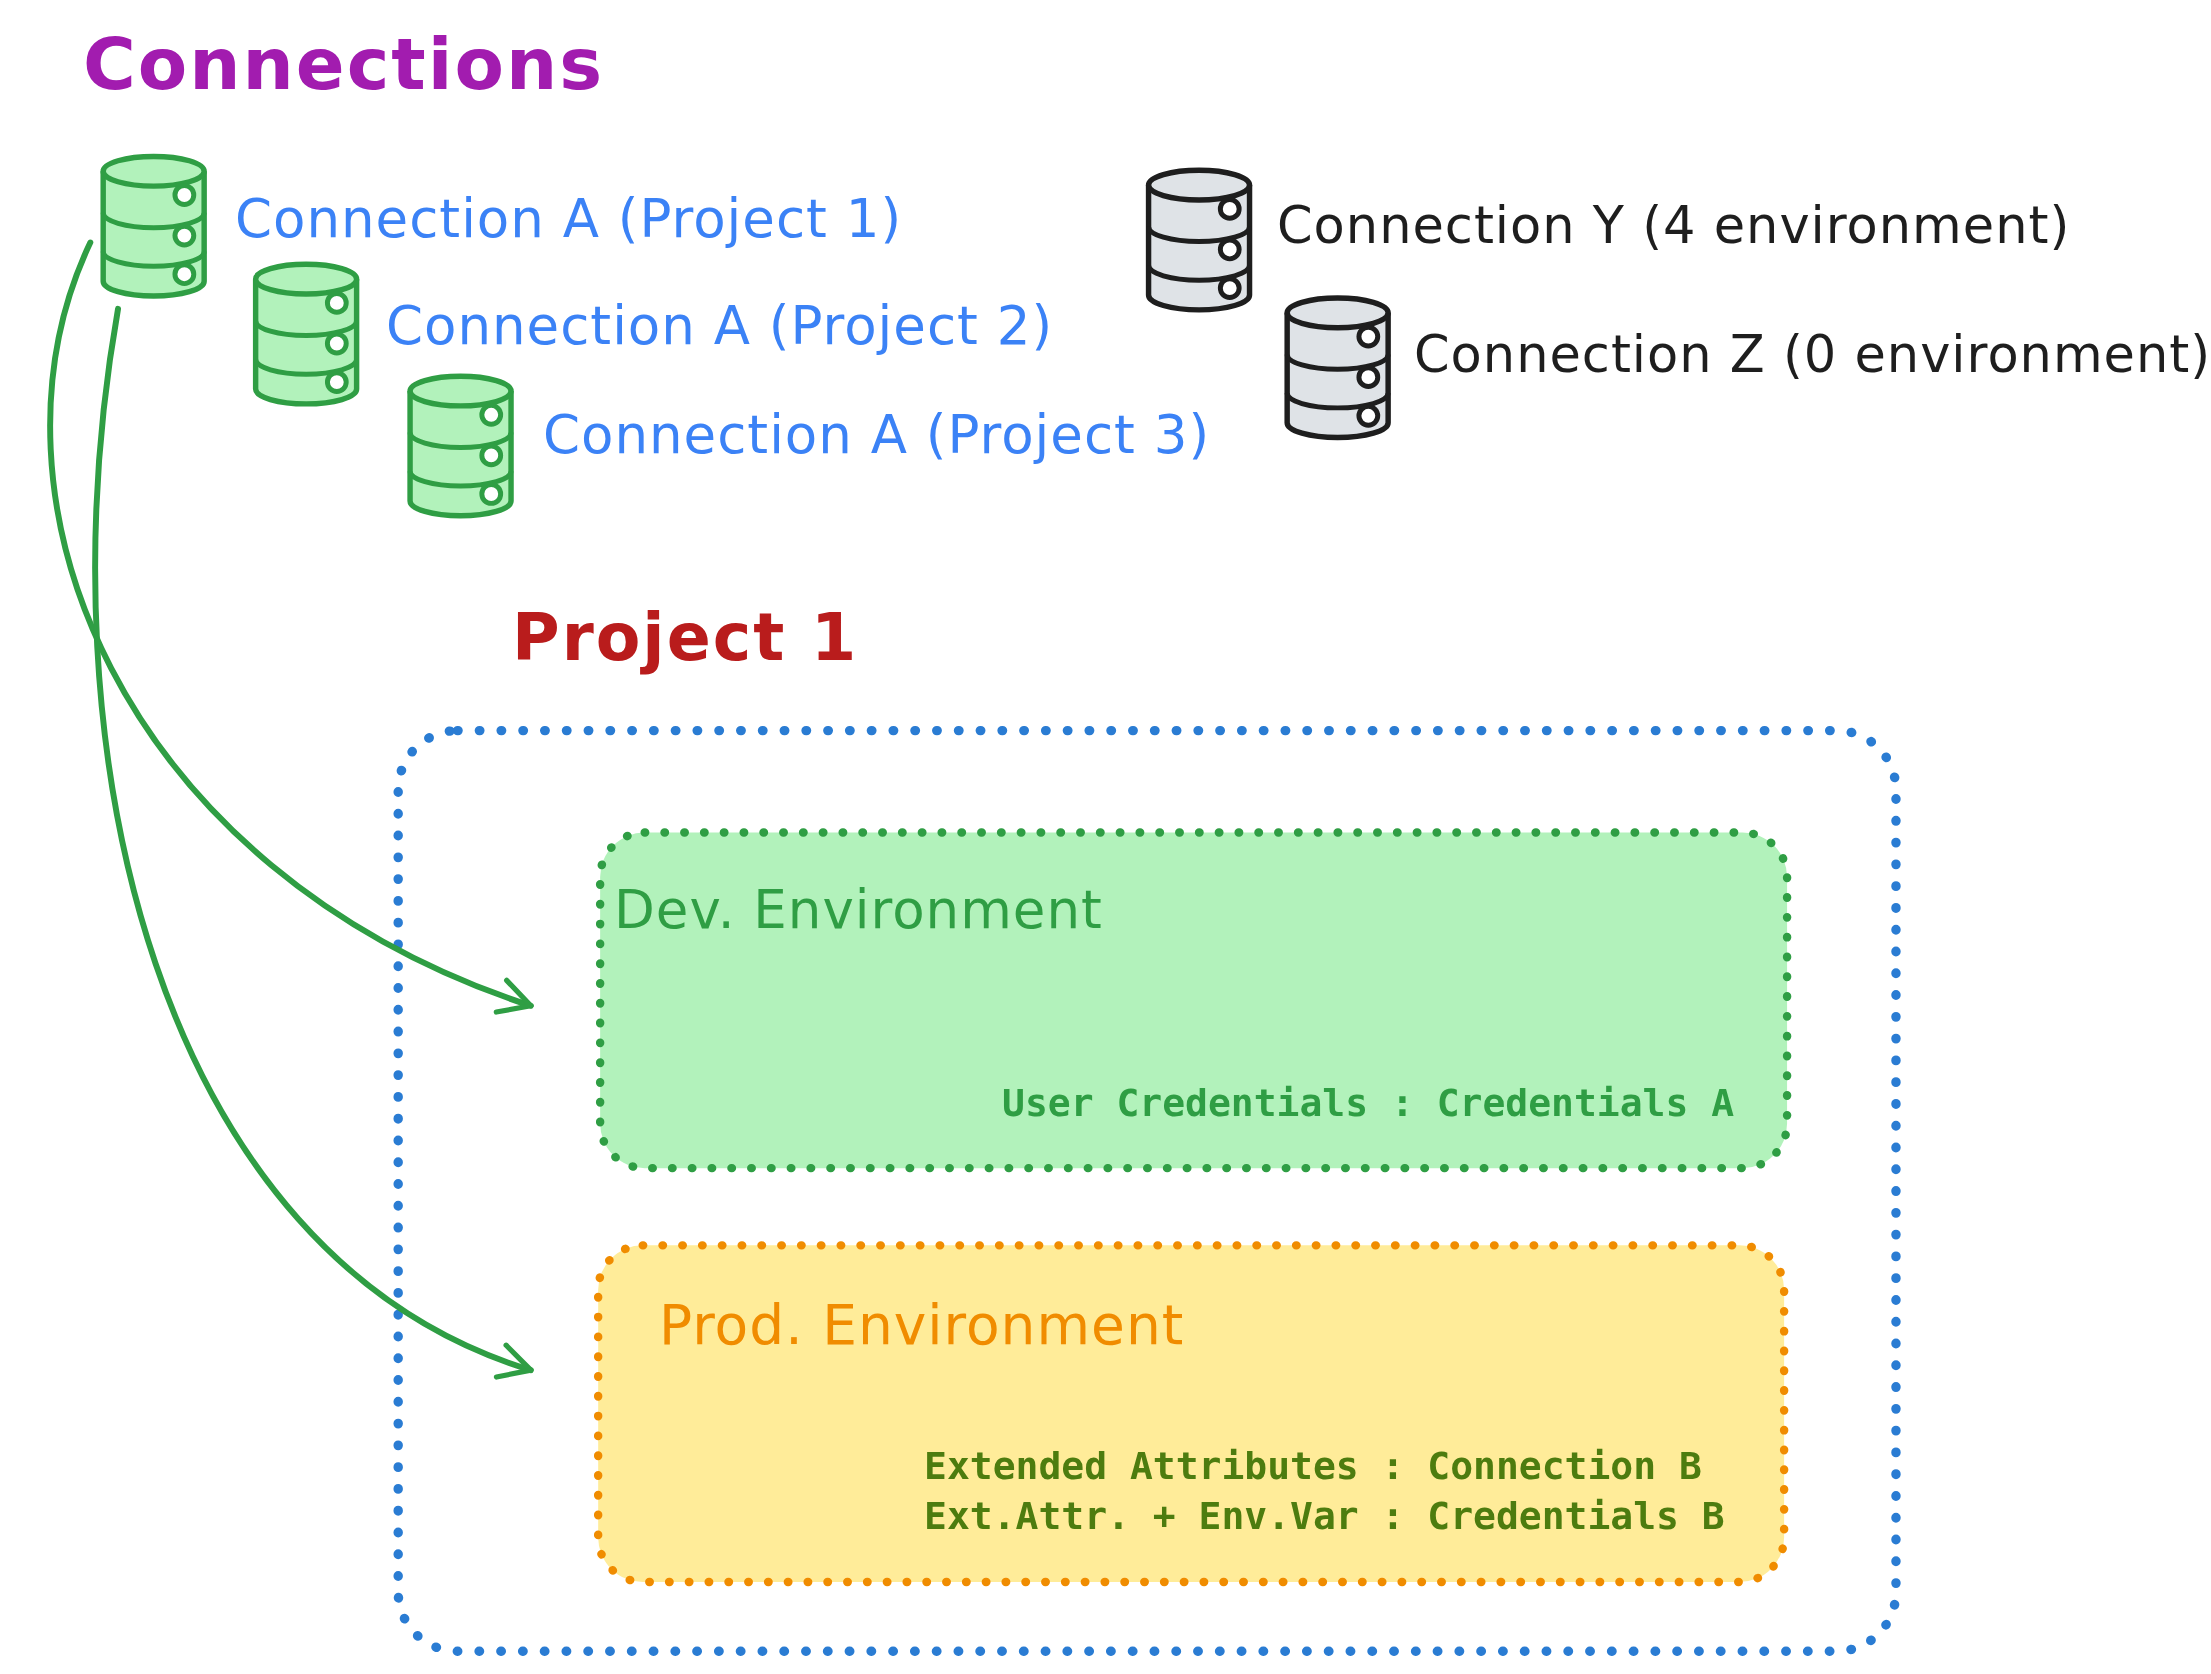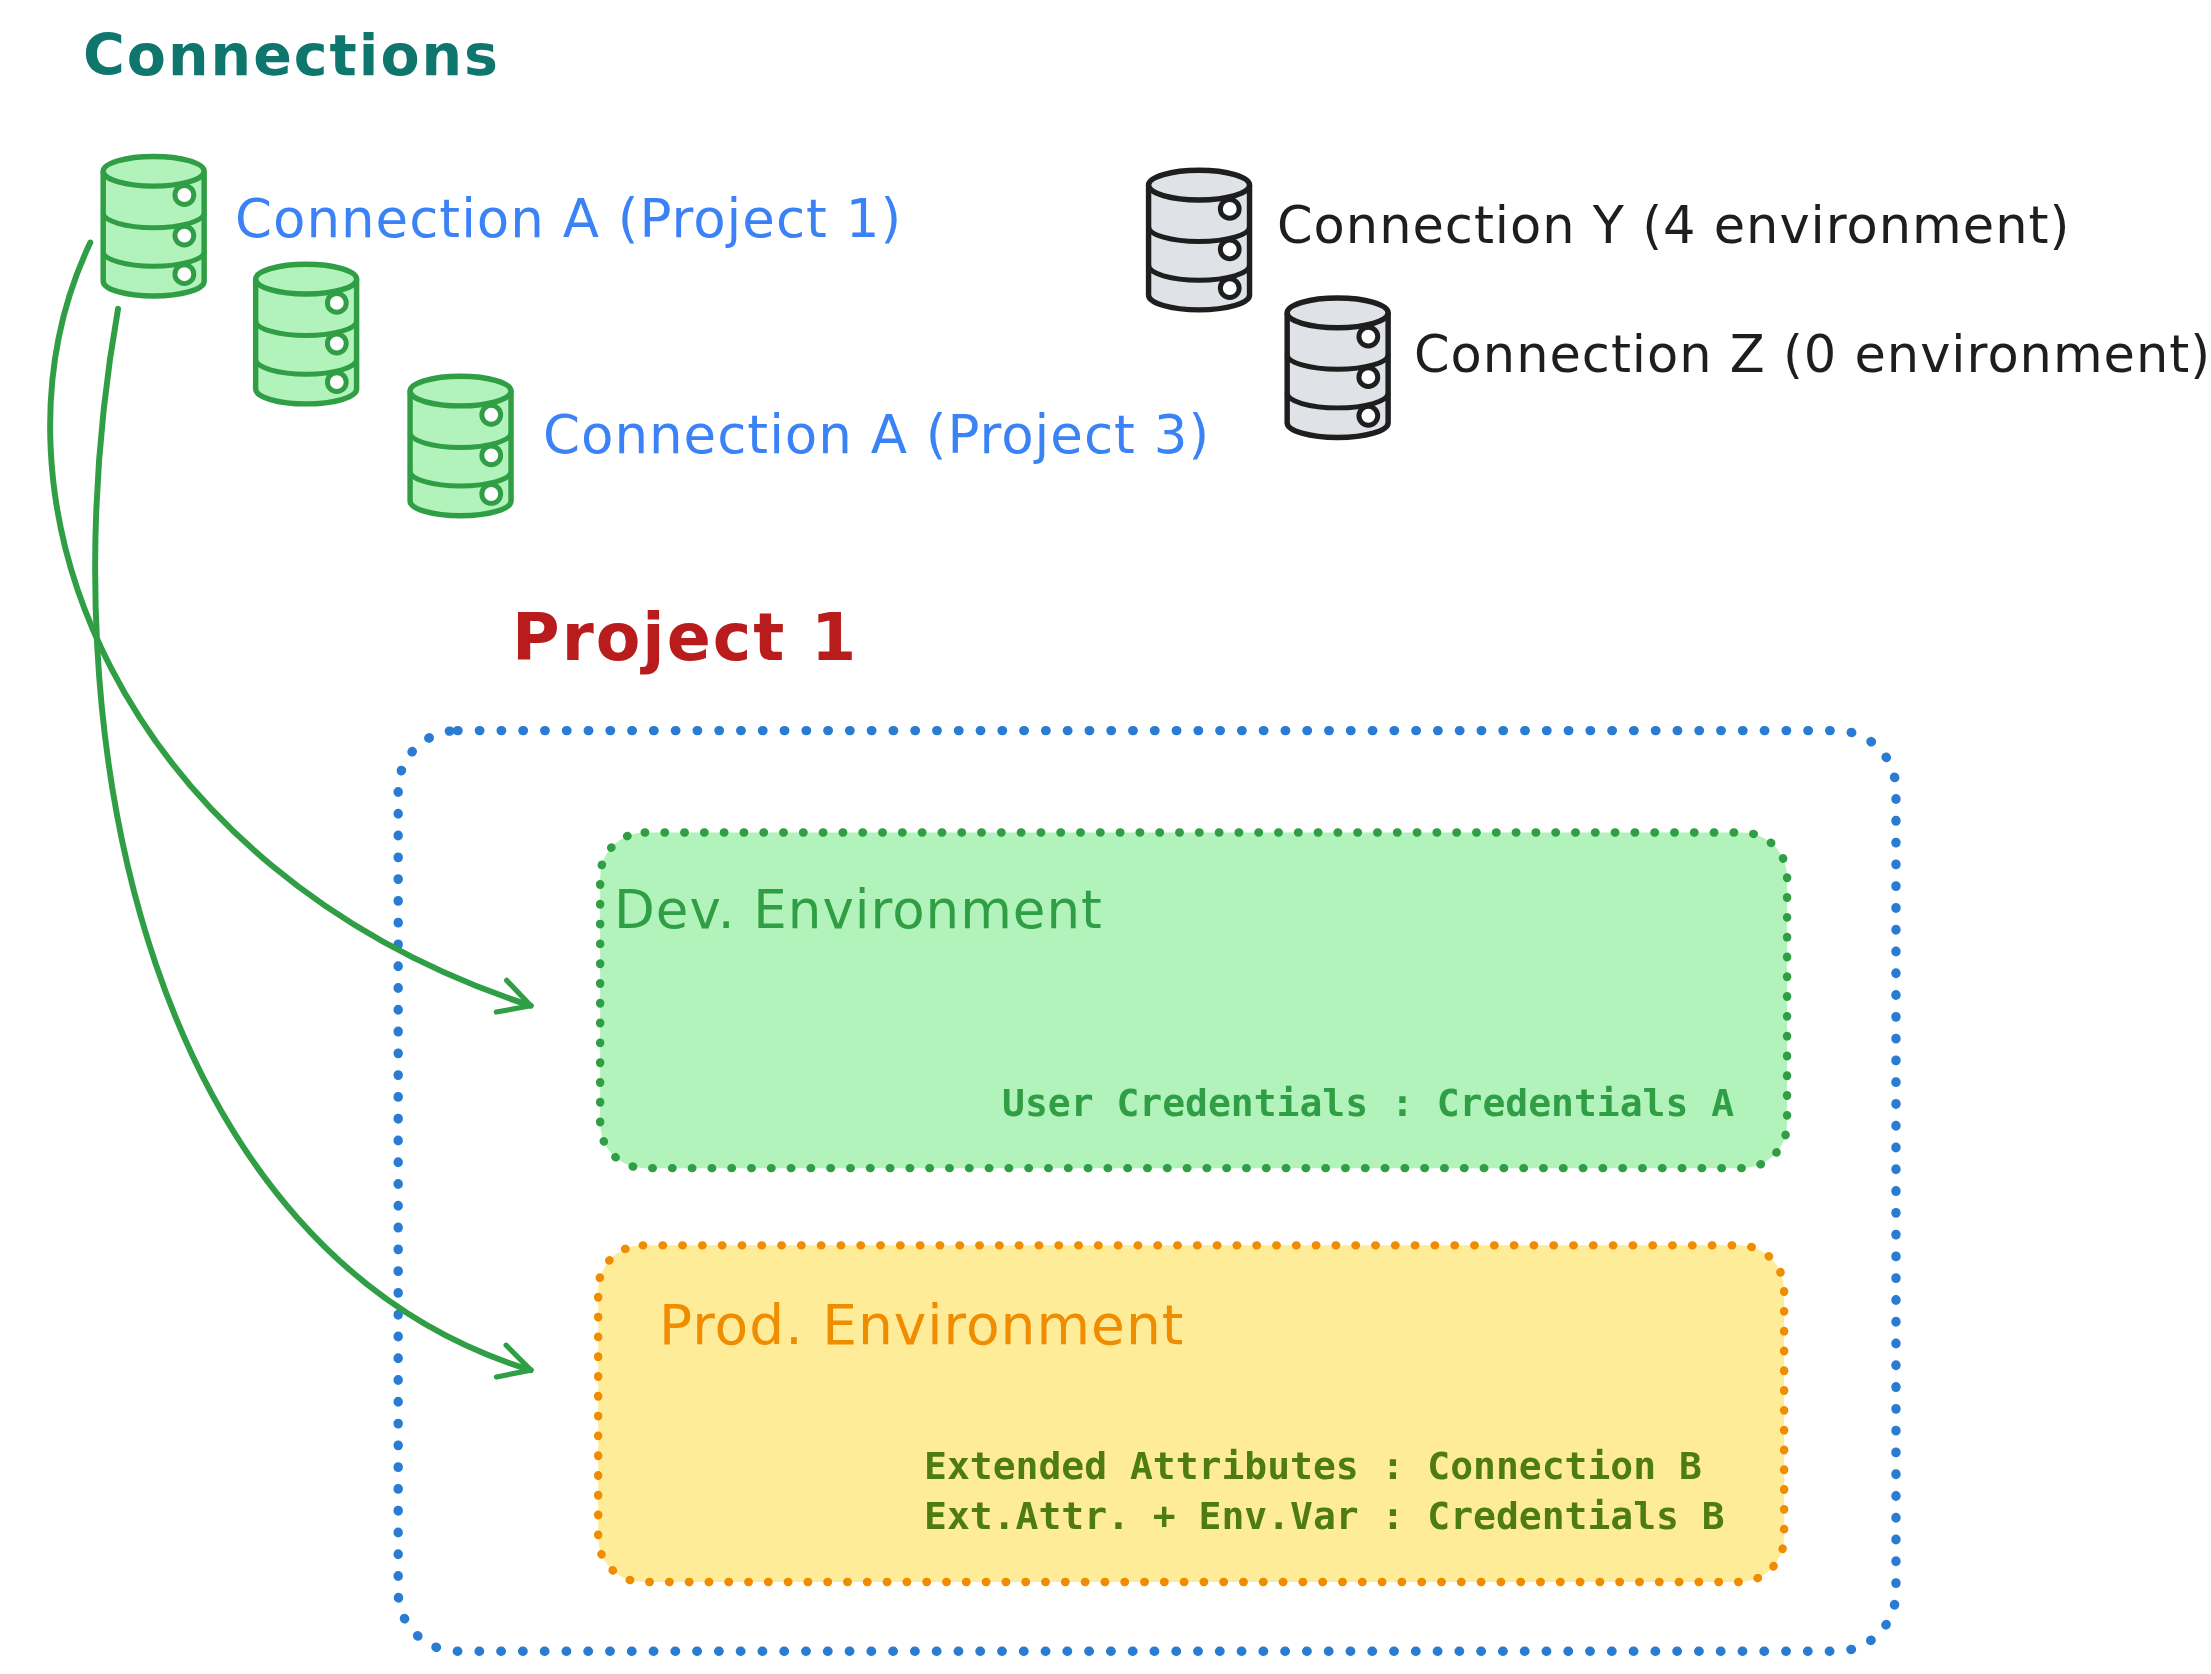--- a/index.html
+++ b/index.html
@@ -7,21 +7,21 @@
     position:relative;
     width:2212px;height:1674px;
     background:#ffffff;
     overflow:hidden;
     font-family:"DejaVu Sans", sans-serif;
     color:#1e1e1e;
   }
   svg.shapes{position:absolute;left:0;top:0;width:2212px;height:1674px;}
   .txt{position:absolute;white-space:nowrap;}
 
-  .t-connections{left:83px;top:22px;font-size:57px;font-weight:bold;color:#0f766e;letter-spacing:2px;}
+  .t-connections{left:83px;top:22px;font-size:72px;font-weight:bold;color:#a21caf;letter-spacing:2px;}
   .lbl-green{font-size:53px;color:#3b82f6;font-weight:500;letter-spacing:1px;}
   .lbl-a1{left:235px;top:188px;}
   .lbl-a2{left:386px;top:295px;}
   .lbl-a3{left:543px;top:404px;}
   .lbl-ink{font-size:51px;color:#1e1e1e;font-weight:500;letter-spacing:1px;}
   .lbl-y{left:1277px;top:196px;}
   .lbl-z{left:1414px;top:325px;}
 
   .t-project{left:473px;top:600px;font-size:65px;font-weight:bold;color:#b91c1c;letter-spacing:2px;margin-left:39px;}
 
@@ -74,20 +74,21 @@
     <use href="#db-green" x="252" y="262" width="114" height="150"></use>
     <use href="#db-green" x="408" y="375" width="114" height="150"></use>
 
     <use href="#db-gray" x="1154" y="167" width="114" height="150"></use>
     <use href="#db-gray" x="1294" y="296" width="114" height="150"></use>
   </svg>
 
   <div class="txt t-connections">Connections</div>
 
   <div class="txt lbl-green lbl-a1">Connection A (Project 1)</div>
+  <div class="txt lbl-green lbl-a2">Connection A (Project 2)</div>
   <div class="txt lbl-green lbl-a3">Connection A (Project 3)</div>
 
   <div class="txt lbl-ink lbl-y">Connection Y (4 environment)</div>
   <div class="txt lbl-ink lbl-z">Connection Z (0 environment)</div>
 
   <div class="txt t-project">Project 1</div>
 
   <div class="txt t-dev-title">Dev. Environment</div>
   <div class="txt t-dev-map">User Credentials : Credentials A</div>
 

